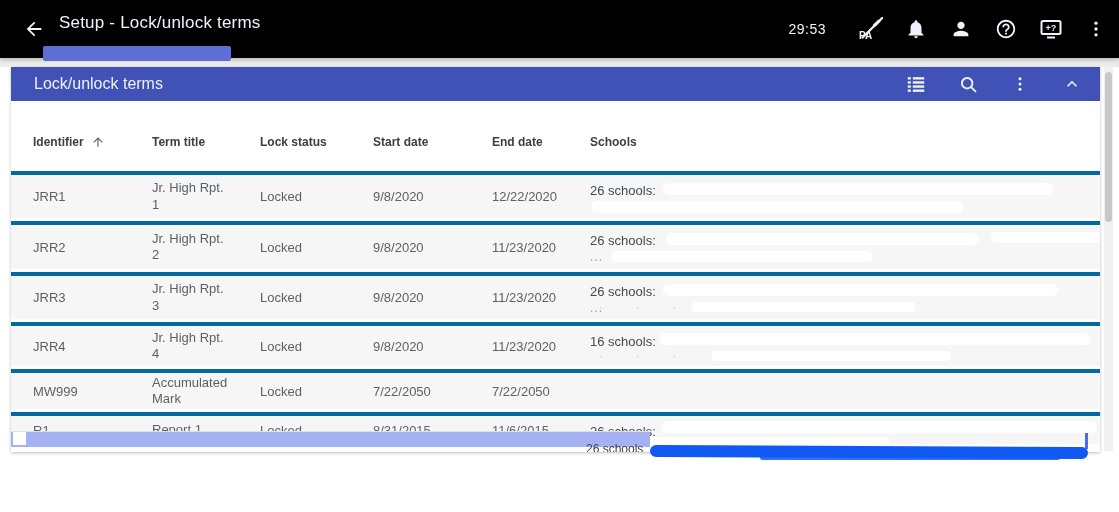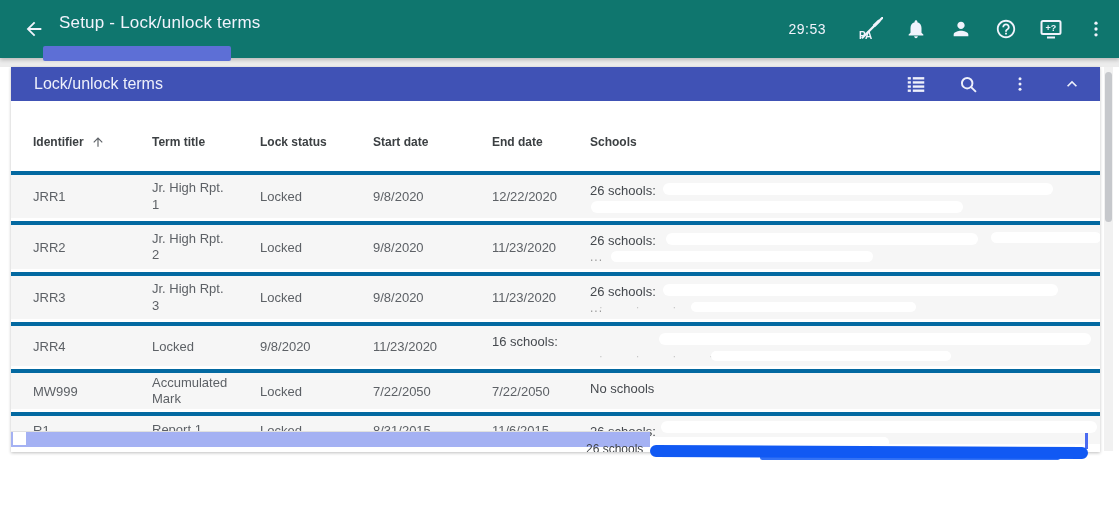--- a/index.html
+++ b/index.html
@@ -6,21 +6,21 @@
   body{
     width:1119px;height:512px;overflow:hidden;
     font-family:"Liberation Sans","DejaVu Sans",sans-serif;
     background:#ffffff;
   }
   .screen{position:relative;width:1119px;height:512px;overflow:hidden;background:#fff;}
 
   
   .appbar{
     position:absolute;top:0;left:0;width:1119px;height:58px;
-    background:#0f766e;color:#fff;display:flex;align-items:center;
+    background:#000000;color:#fff;display:flex;align-items:center;
     box-shadow:0 2px 4px rgba(0,0,0,.22);z-index:6;
   }
   .iconbtn{display:inline-flex;align-items:center;justify-content:center;width:24px;height:24px;flex:0 0 auto;cursor:pointer;}
   .iconbtn svg{display:block;}
   .back{margin-left:22px;}
   .titlewrap{position:relative;margin-left:13px;}
   .apptitle{font-size:17px;letter-spacing:.2px;color:#f1f3fc;display:block;margin-top:-12px;}
   .subtitle-redact{position:absolute;left:-16px;top:21px;width:188px;height:15px;background:#5d6fd6;border-radius:2px;}
   .appbar-right{margin-left:auto;display:flex;align-items:center;gap:21px;padding-right:11px;}
   .timer{font-size:14px;color:#f1f3fc;margin-right:12px;letter-spacing:.5px;}
@@ -242,41 +242,38 @@
     <div class="td c-schools">
       <span class="schools-text">26 schools:</span>
       <span class="schools-more">...</span>
     </div>
   <span class="dots" style="left: 588px; top: 25px; width: 500px;">· · · · · · · ·</span>
           <span class="redact-blob" style="left: 652px; top: 8px; width: 395px; height: 12px;"></span>
           <span class="redact-blob" style="left: 680px; top: 26px; width: 225px; height: 10px;"></span>
         </div>
         <div class="gridcols trow" style="height: 40px;">
     <div class="td c-id">JRR4</div>
+    <div class="td c-title">Jr. High Rpt. 4</div>
     <div class="td c-lock">Locked</div>
     <div class="td c-start">9/8/2020</div>
     <div class="td c-end">11/23/2020</div>
     <div class="td c-schools">
       <span class="schools-text">16 schools:</span>
       
     </div>
   <span class="dots" style="left: 588px; top: 24px; width: 480px;">· · · · · · · ·</span>
           <span class="redact-blob" style="left: 648px; top: 7px; width: 432px; height: 12px;"></span>
           <span class="redact-blob" style="left: 700px; top: 25px; width: 240px; height: 10px;"></span>
         </div>
         <div class="gridcols trow" style="height: 36px;">
     <div class="td c-id">MW999</div>
     <div class="td c-title">Accumulated Mark</div>
     <div class="td c-lock">Locked</div>
     <div class="td c-start">7/22/2050</div>
     <div class="td c-end">7/22/2050</div>
-    <div class="td c-schools">
-      <span class="schools-text">No schools</span>
-      
-    </div>
   </div>
         <div class="gridcols trow" style="height: 28px;">
     <div class="td c-id">R1</div>
     <div class="td c-title">Report 1</div>
     <div class="td c-lock">Locked</div>
     <div class="td c-start">8/31/2015</div>
     <div class="td c-end">11/6/2015</div>
     <div class="td c-schools">
       <span class="schools-text">26 schools:</span>
       

